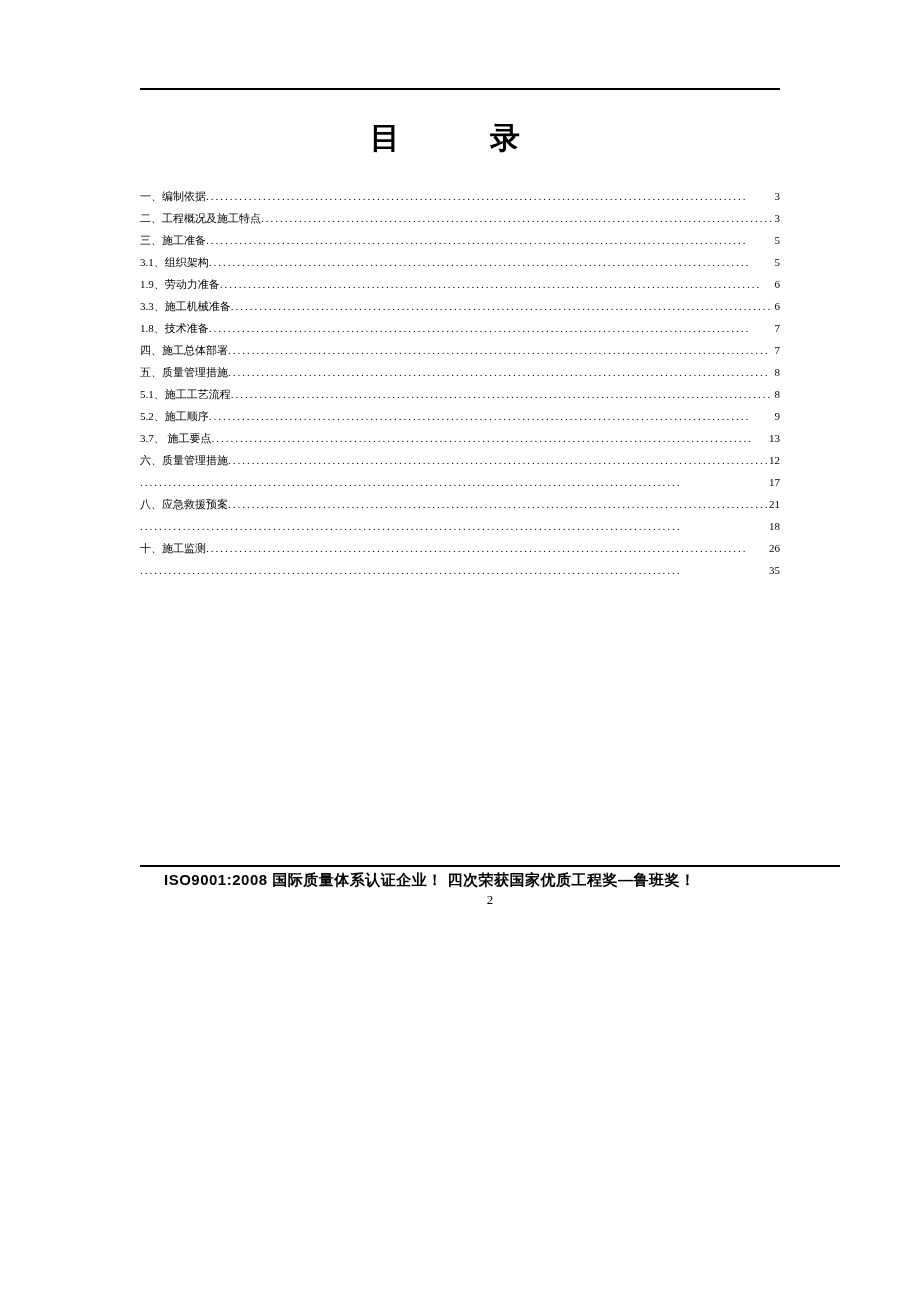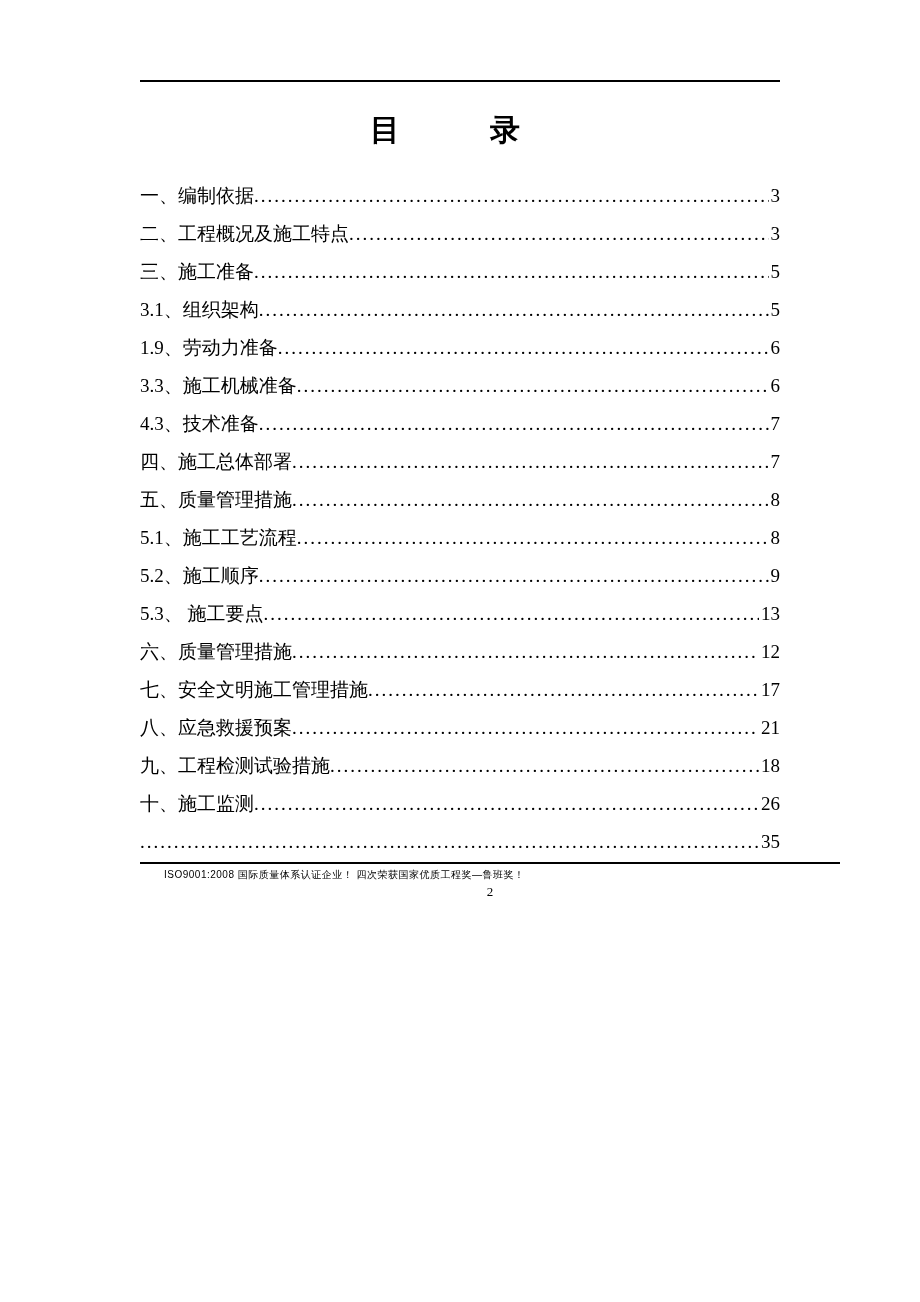--- a/index.html
+++ b/index.html
@@ -1,27 +1,27 @@
 <!DOCTYPE html>
 <html><head>
 <meta charset="utf-8">
 <style>
   * { margin:0; padding:0; box-sizing:border-box; }
   body { background:#fff; font-family:"SimSun","宋体",serif; color:#000; }
-  .page { width:920px; height:960px; margin:0 auto; position:relative; padding:80px 140px 0 140px; }
+  .page { width:920px; height:960px; margin:8px auto; position:relative; padding:80px 140px 0 140px; }
   .top-rule { border-top:2px solid #000; width:100%; margin-bottom:28px; }
   .title { text-align:center; font-size:30px; letter-spacing:30px; font-weight:bold; margin-bottom:26px; font-family:"SimSun","宋体",serif; }
-  .toc { font-size:19px; line-height:2.0; }
+  .toc { font-size:11px; line-height:2.0; }
   .toc-row { display:flex; align-items:baseline; white-space:nowrap; }
   .toc-label { flex:0 0 auto; }
   .toc-dots { flex:1 1 auto; overflow:hidden; letter-spacing:2px; color:#000; }
   .toc-page { flex:0 0 auto; padding-left:2px; }
   .footer { position:absolute; left:140px; right:80px; bottom:60px; }
   .bottom-rule { border-top:2px solid #000; width:100%; margin-bottom:4px; }
-  .footer-text { font-size:10px; font-weight:normal; padding-left:24px; font-family:"SimHei","黑体",sans-serif; letter-spacing:0.5px; }
+  .footer-text { font-size:15px; font-weight:bold; padding-left:24px; font-family:"SimHei","黑体",sans-serif; letter-spacing:0.5px; }
   .page-num { text-align:center; font-size:13px; margin-top:2px; width:100%; }
 </style>
 </head>
 <body>
 
 <div class="page">
 
   <div class="top-rule"></div>
 
   <div class="title">目　录</div>
@@ -51,21 +51,21 @@
       <span class="toc-label">1.9、劳动力准备</span>
       <span class="toc-dots">..................................................................................................................</span>
       <span class="toc-page">6</span>
     </div>
     <div class="toc-row">
       <span class="toc-label">3.3、施工机械准备</span>
       <span class="toc-dots">..................................................................................................................</span>
       <span class="toc-page">6</span>
     </div>
     <div class="toc-row">
-      <span class="toc-label">4.3、技术准备</span>
+      <span class="toc-label">1.8、技术准备</span>
       <span class="toc-dots">..................................................................................................................</span>
       <span class="toc-page">7</span>
     </div>
     <div class="toc-row">
       <span class="toc-label">四、施工总体部署</span>
       <span class="toc-dots">..................................................................................................................</span>
       <span class="toc-page">7</span>
     </div>
     <div class="toc-row">
       <span class="toc-label">五、质量管理措施</span>
@@ -76,41 +76,39 @@
       <span class="toc-label">5.1、施工工艺流程</span>
       <span class="toc-dots">..................................................................................................................</span>
       <span class="toc-page">8</span>
     </div>
     <div class="toc-row">
       <span class="toc-label">5.2、施工顺序</span>
       <span class="toc-dots">..................................................................................................................</span>
       <span class="toc-page">9</span>
     </div>
     <div class="toc-row">
-      <span class="toc-label">5.3、 施工要点</span>
+      <span class="toc-label">3.7、 施工要点</span>
       <span class="toc-dots">..................................................................................................................</span>
       <span class="toc-page">13</span>
     </div>
     <div class="toc-row">
       <span class="toc-label">六、质量管理措施</span>
       <span class="toc-dots">..................................................................................................................</span>
       <span class="toc-page">12</span>
     </div>
     <div class="toc-row">
-      <span class="toc-label">七、安全文明施工管理措施</span>
       <span class="toc-dots">..................................................................................................................</span>
       <span class="toc-page">17</span>
     </div>
     <div class="toc-row">
       <span class="toc-label">八、应急救援预案</span>
       <span class="toc-dots">..................................................................................................................</span>
       <span class="toc-page">21</span>
     </div>
     <div class="toc-row">
-      <span class="toc-label">九、工程检测试验措施</span>
       <span class="toc-dots">..................................................................................................................</span>
       <span class="toc-page">18</span>
     </div>
     <div class="toc-row">
       <span class="toc-label">十、施工监测</span>
       <span class="toc-dots">..................................................................................................................</span>
       <span class="toc-page">26</span>
     </div>
     <div class="toc-row">
       <span class="toc-dots">..................................................................................................................</span>

